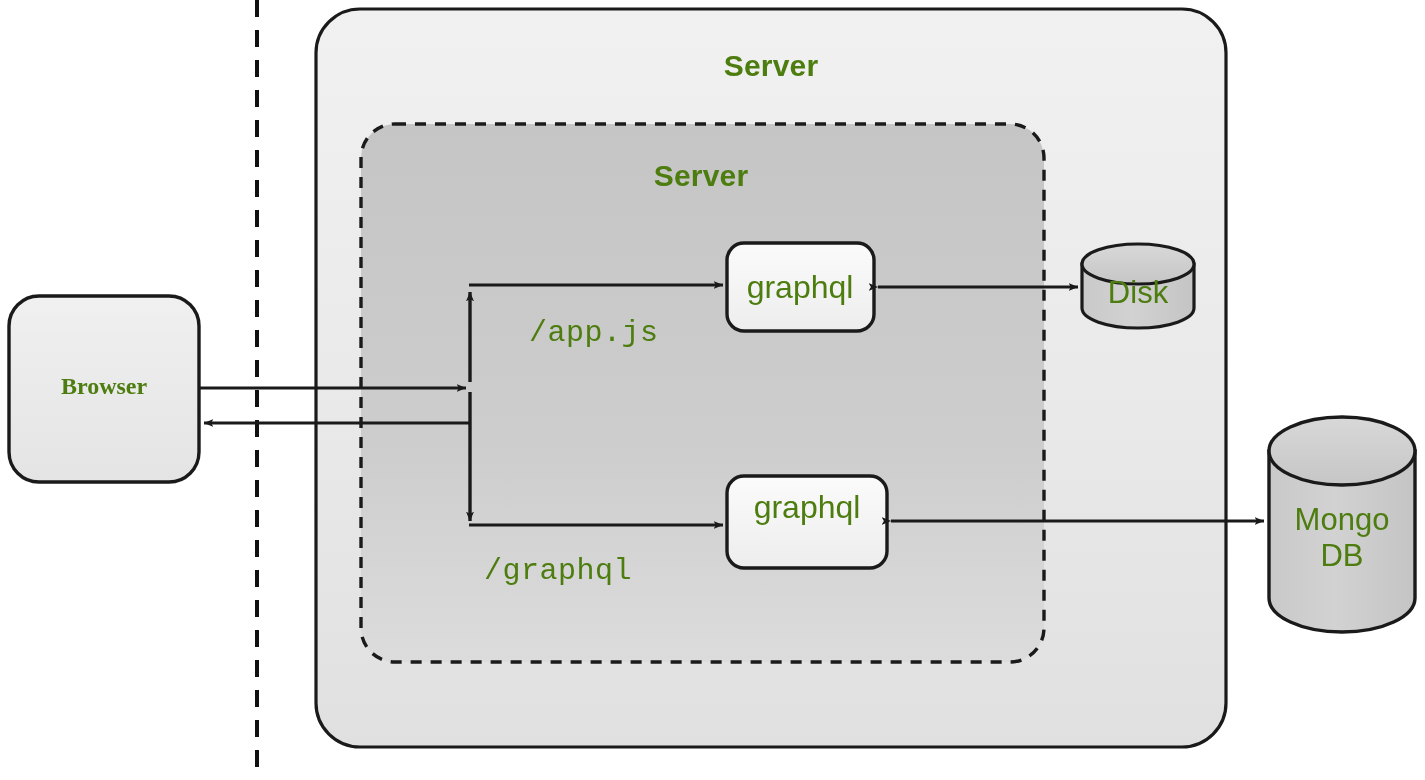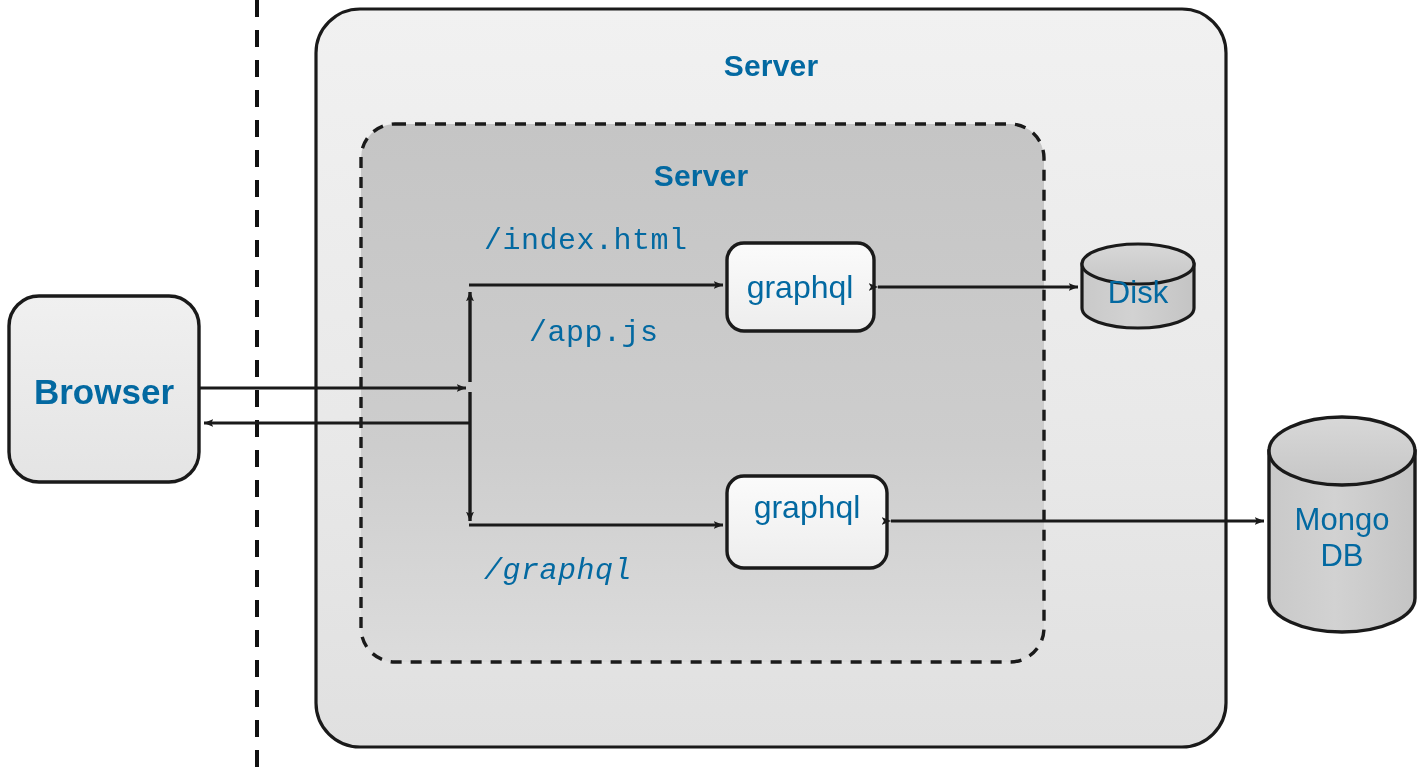--- a/index.html
+++ b/index.html
@@ -22,38 +22,38 @@
     position: absolute;
     left: 0; top: 0;
     width: 1425px;
     height: 780px;
   }
 
   
   .lbl {
     position: absolute;
     white-space: nowrap;
-    color: #0369a1;
+    color: #4d7c0f;
     line-height: 1;
   }
   .lbl-title {
     font-family: "Liberation Sans", sans-serif;
     font-weight: bold;
     font-size: 30px;
     letter-spacing: 0.2px;
   }
   .lbl-node {
     font-family: "Liberation Sans", sans-serif;
     font-weight: normal;
     font-size: 32px;
   }
   .lbl-browser {
-    font-family: Liberation Sans, sans-serif;
+    font-family: Liberation Serif, serif;
     font-weight: bold;
-    font-size: 35px;
+    font-size: 24px;
   }
   .lbl-store {
     font-family: "Liberation Sans", sans-serif;
     font-weight: normal;
     font-size: 31px;
     text-align: left;
     line-height: 1.14;
   }
   .lbl-path {
     font-family: "Liberation Mono", monospace;
@@ -154,25 +154,24 @@
   <div class="lbl lbl-title ctr" style="left:771px; top:51px;">Server</div>
 
   <div class="lbl lbl-title ctr" style="left:701px; top:161px;">Server</div>
 
   <div class="lbl lbl-browser ctr" style="left:104px; top:374px;">Browser</div>
 
   <div class="lbl lbl-node ctr" style="left:800px; top:271px;">graphql</div>
 
   <div class="lbl lbl-node ctr" style="left:807px; top:491px;">graphql</div>
 
-  <div class="lbl lbl-path" style="left:484px; top:226px;">/index.html</div>
 
   <div class="lbl lbl-path" style="left:484px; top:318px;margin-left:45px;">/app.js</div>
 
-  <div class="lbl lbl-path" style="left:484px; top:556px;font-style:italic;">/graphql</div>
+  <div class="lbl lbl-path" style="left:484px; top:556px;">/graphql</div>
 
   <div class="lbl lbl-store ctr" style="left:1138px; top:275px;">Disk</div>
 
   <div class="lbl lbl-store ctr" style="left:1342px; top:502px;">Mongo</div>
 
   <div class="lbl lbl-store ctr" style="left:1342px; top:538px;">DB</div>
 
 </div>
 
 </body></html>

